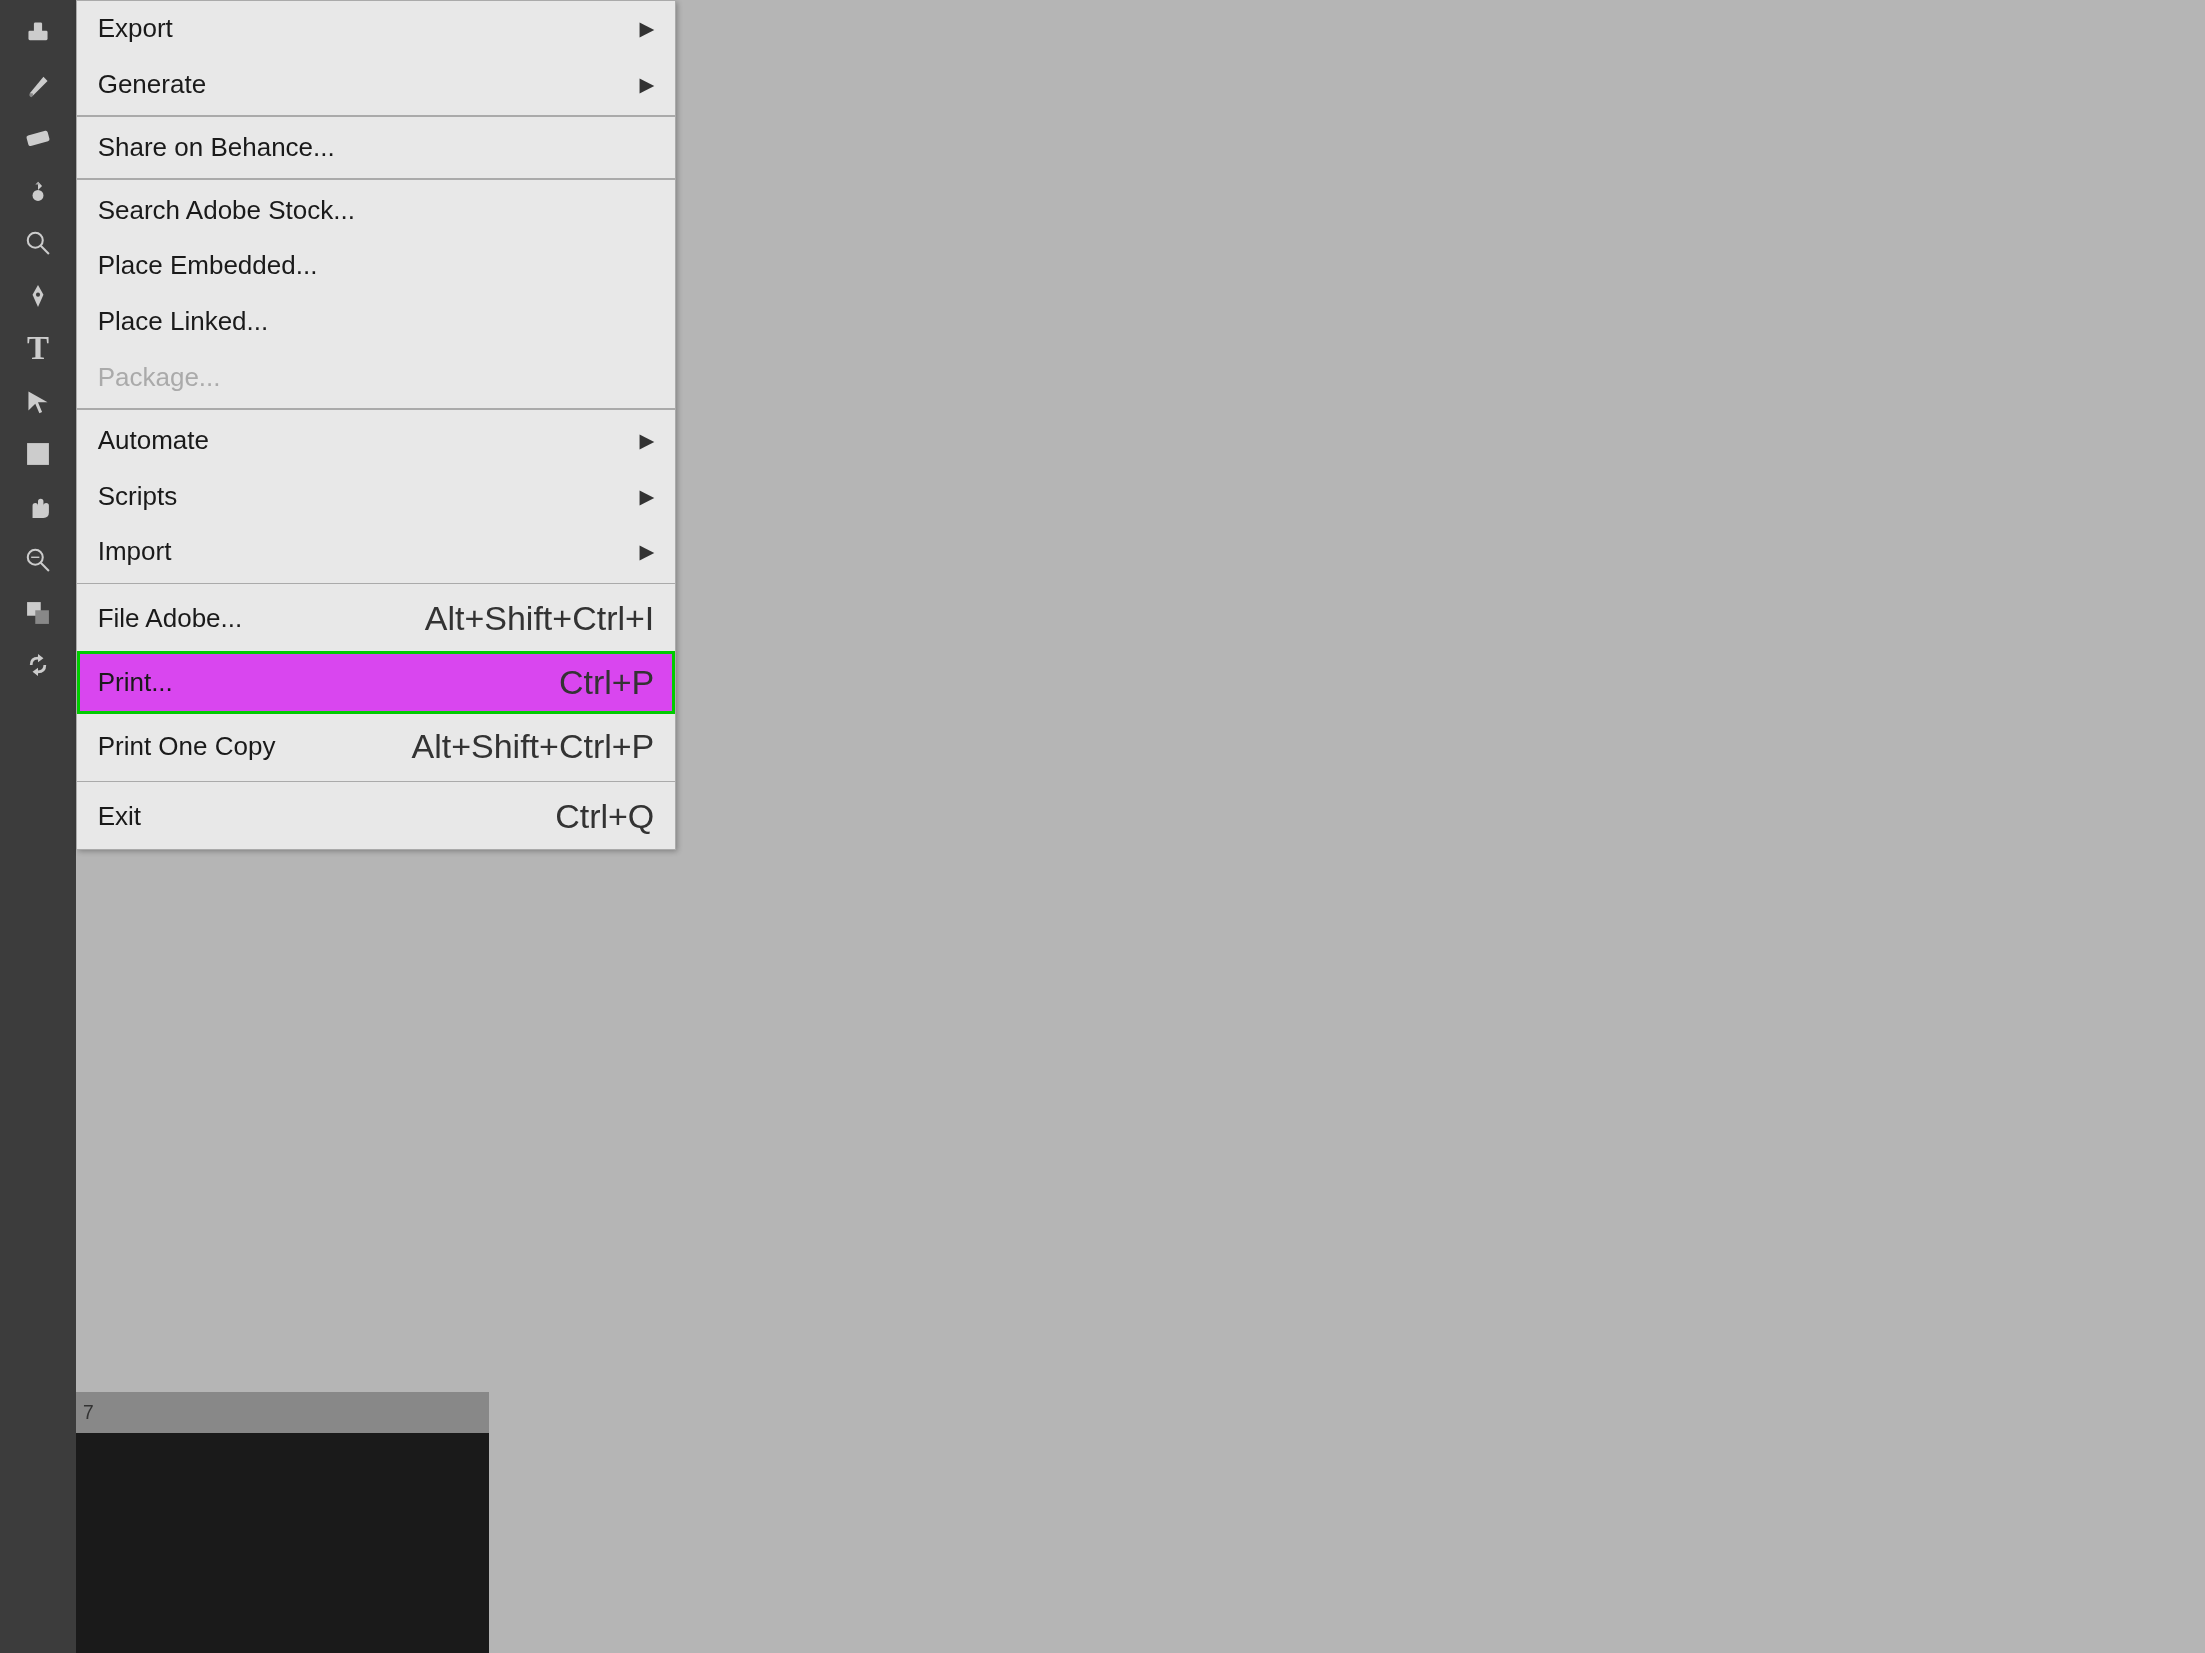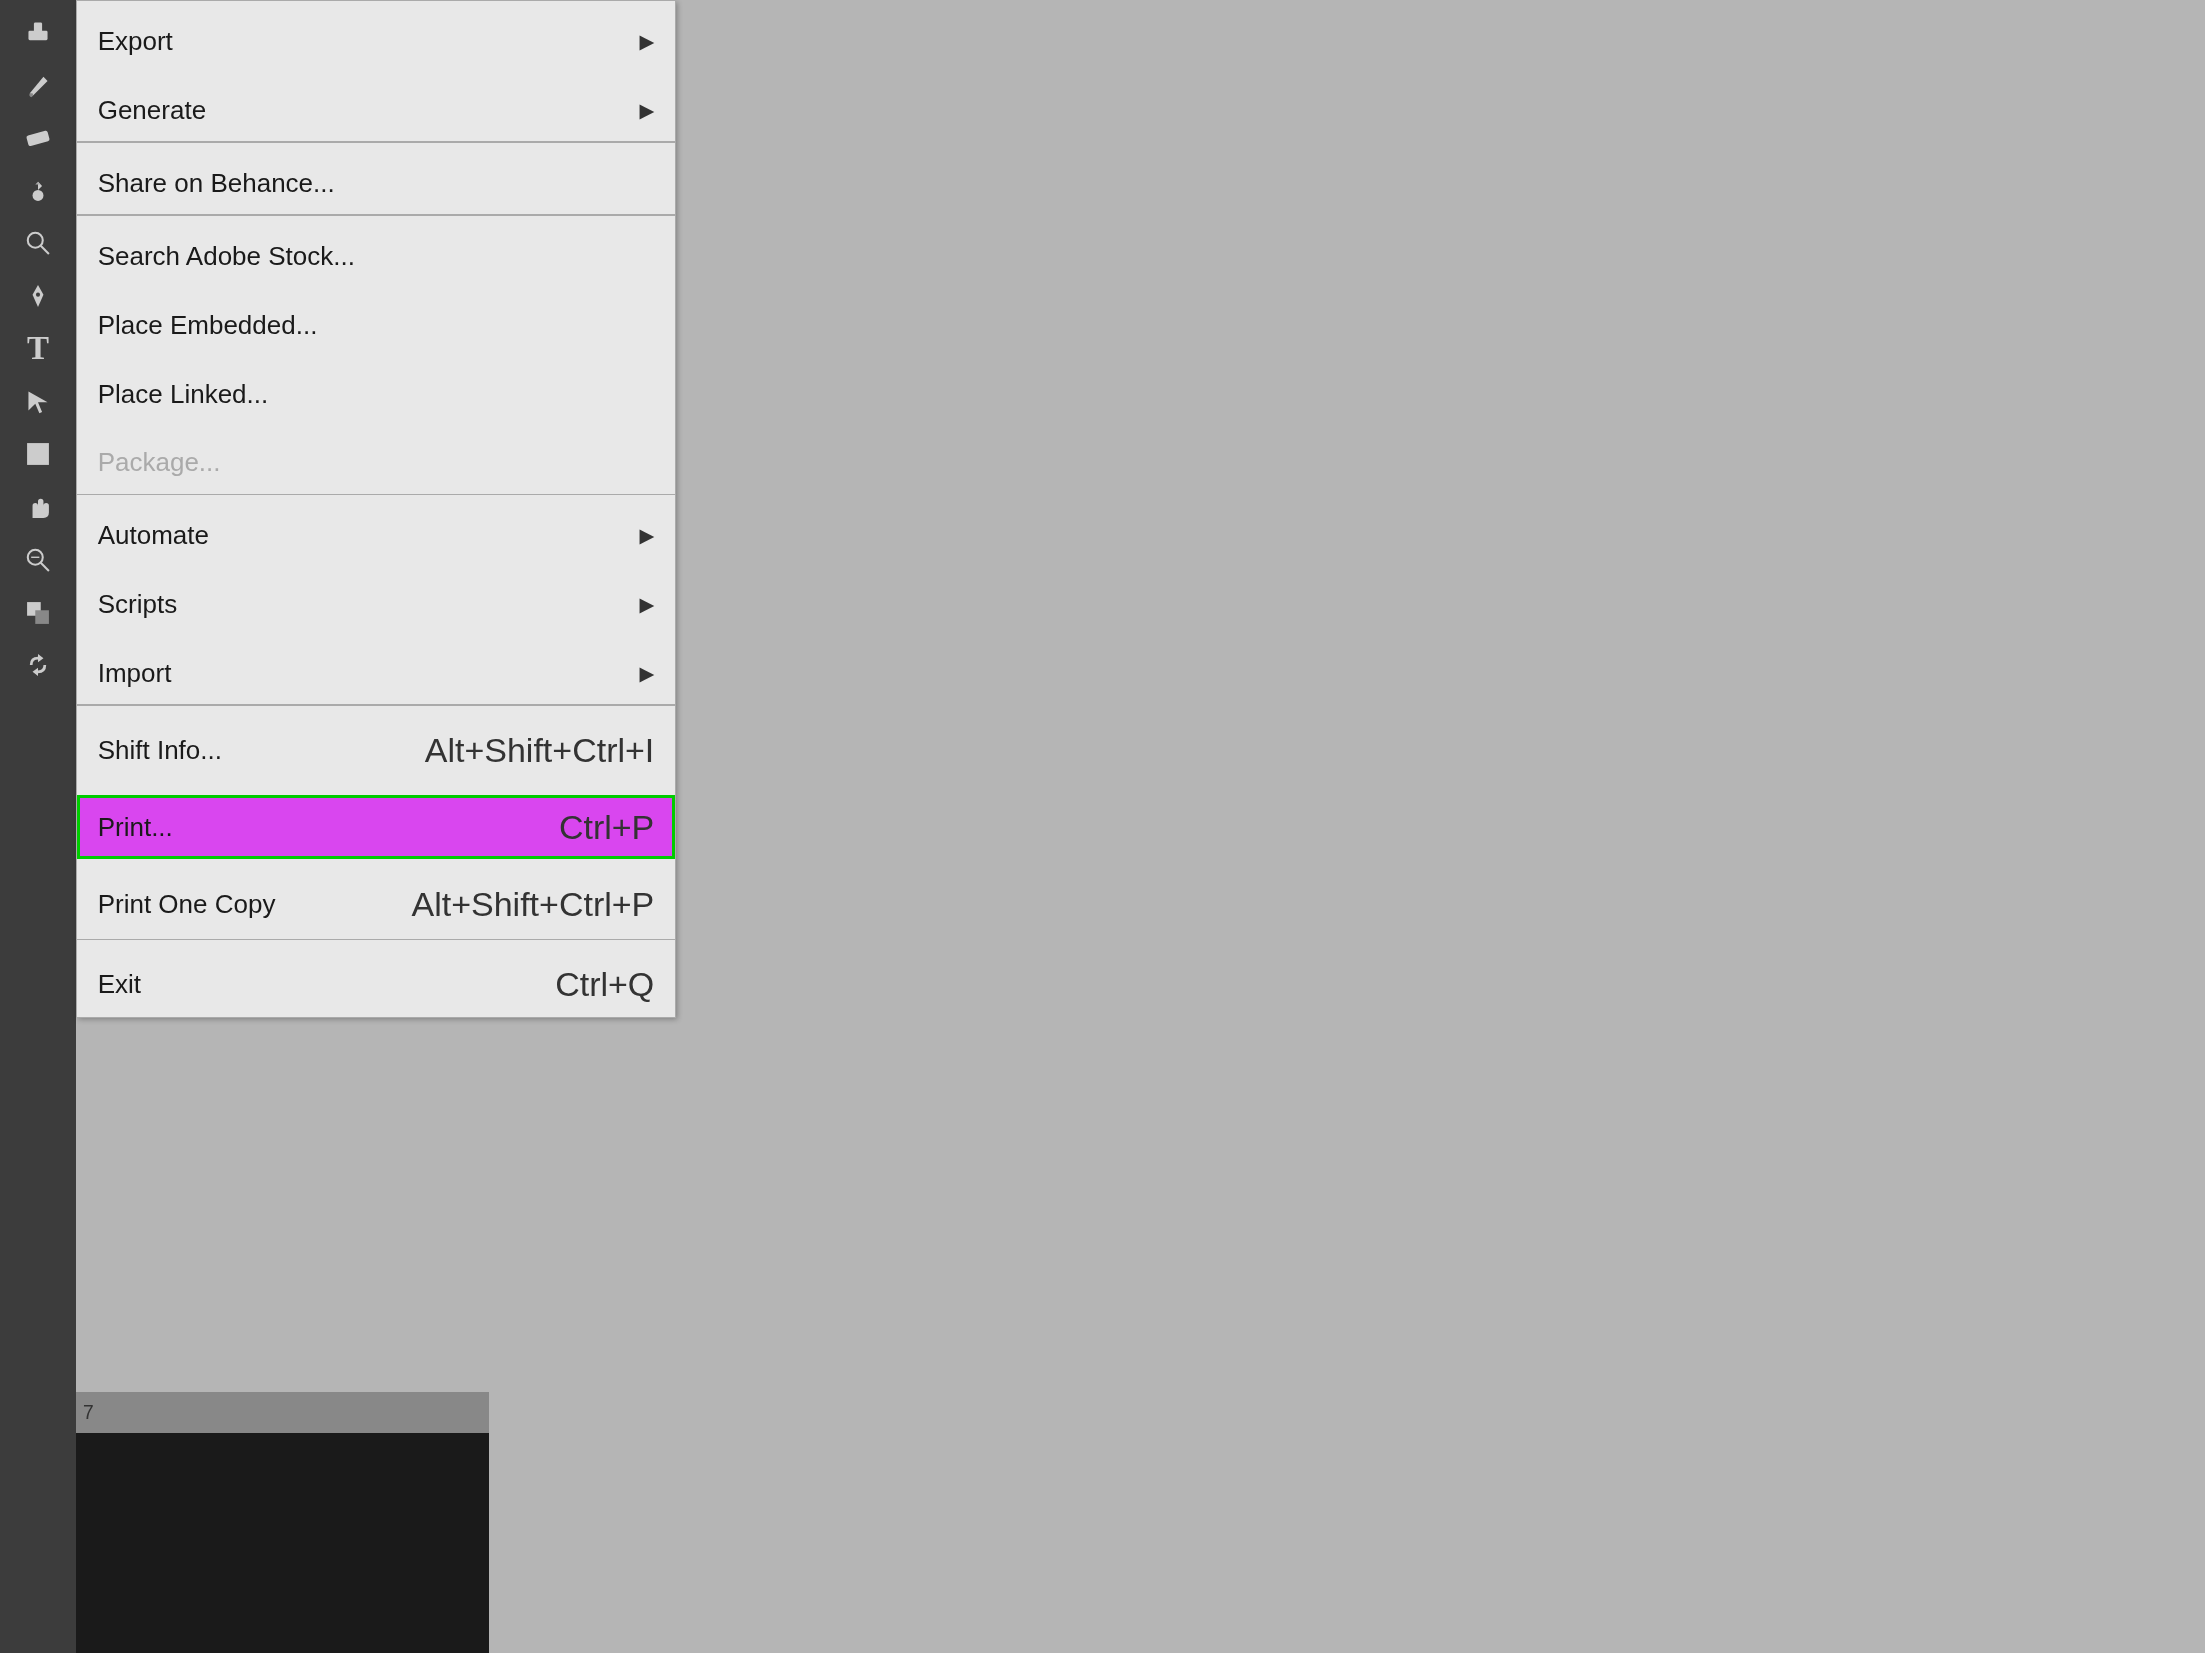--- a/index.html
+++ b/index.html
@@ -68,21 +68,20 @@
     .menu-item {
       display: flex;
       align-items: center;
       justify-content: space-between;
       padding: 12.4px 20.7px;
       font-size: 26px;
       color: #1a1a1a;
       cursor: pointer;
       white-space: nowrap;
       min-height: 48px;
-      margin-top: 13px;
     }
 
     .menu-item.disabled {
       color: #aaaaaa;
       cursor: default;
     }
 
     .menu-item.highlighted {
       background-color: #d946ef;
       outline: 3.4px solid #00cc00;
@@ -245,21 +244,21 @@
     <div class="menu-item">
       <span>Scripts</span>
       <span class="arrow">▶</span>
     </div>
     <div class="menu-item">
       <span>Import</span>
       <span class="arrow">▶</span>
     </div>
     <div class="menu-separator"></div>
     <div class="menu-item">
-      <span>Shift Info...</span>
+      <span>File Adobe...</span>
       <span class="shortcut">Alt+Shift+Ctrl+I</span>
     </div>
     <div class="menu-item highlighted">
       <span>Print...</span>
       <span class="shortcut">Ctrl+P</span>
     </div>
     <div class="menu-item">
       <span>Print One Copy</span>
       <span class="shortcut">Alt+Shift+Ctrl+P</span>
     </div>

